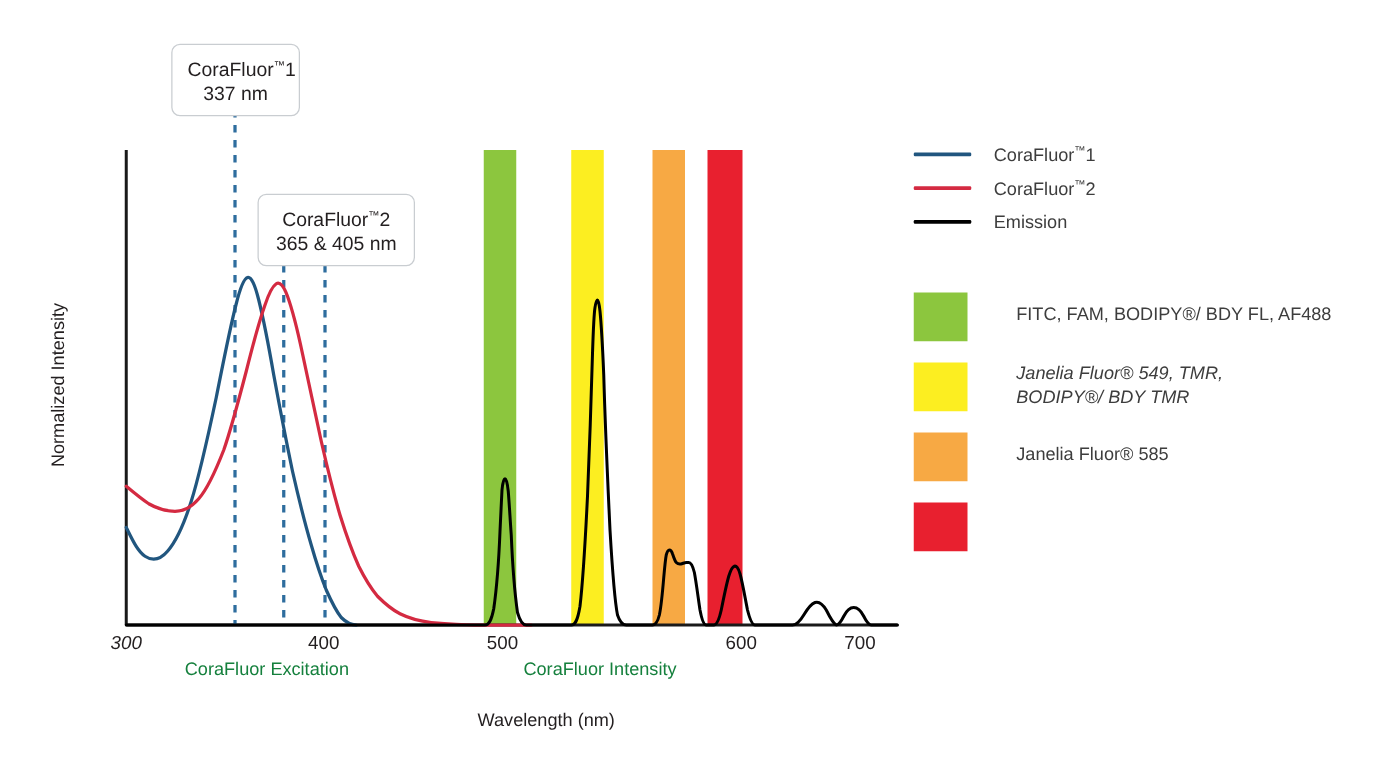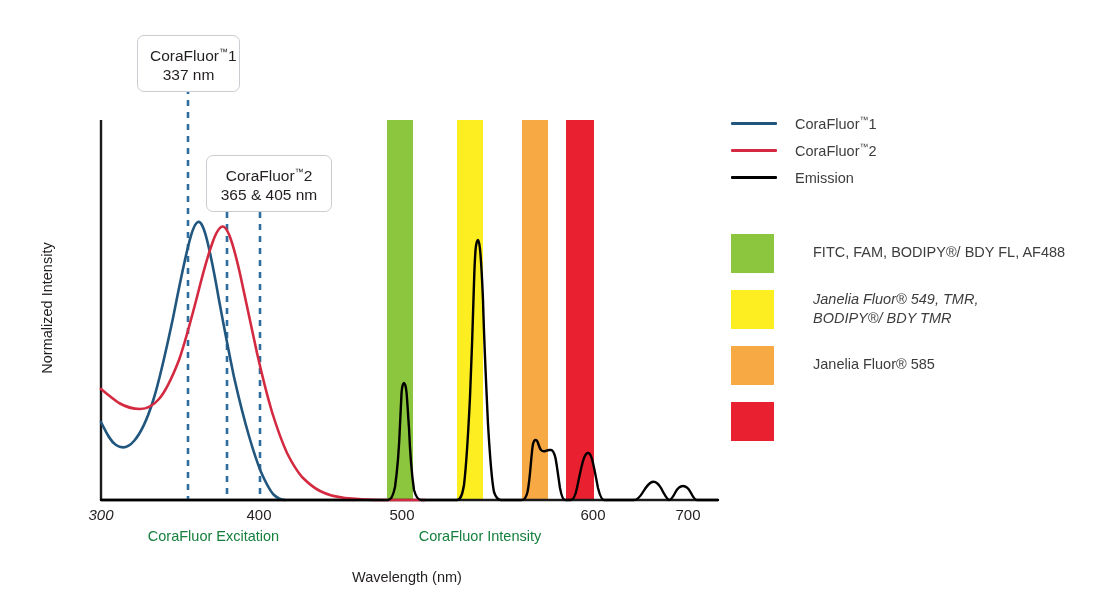--- a/index.html
+++ b/index.html
@@ -159,21 +159,21 @@
 
   <div class="tick-label" style="left:81px;top:506px;width:40px;font-style:italic;">300</div>
   <div class="tick-label" style="left:239px;top:506px;width:40px;">400</div>
   <div class="tick-label" style="left:382px;top:506px;width:40px;">500</div>
   <div class="tick-label" style="left:525px;top:506px;width:40px;margin-left:48px;">600</div>
   <div class="tick-label" style="left:668px;top:506px;width:40px;">700</div>
 
   <div class="seg-label" style="left:126px;top:528px;width:175px;">CoraFluor Excitation</div>
   <div class="seg-label" style="left:400px;top:528px;width:160px;">CoraFluor Intensity</div>
 
-  <div class="axis-title" style="left:352px;top:569px;width:170px;text-align:left;">Wavelength (nm)</div>
+  <div class="axis-title" style="left:352px;top:569px;width:170px;text-align:center;">Wavelength (nm)</div>
 
   <div id="legend">
     <div class="leg-row">
       <span class="leg-swatch" style="background:#21567f;"></span>
       <span class="leg-text"><span>CoraFluor</span><span class="sup">™</span><span>1</span></span>
     </div>
     <div class="leg-row">
       <span class="leg-swatch" style="background:#d42a41;"></span>
       <span class="leg-text"><span>CoraFluor</span><span class="sup">™</span><span>2</span></span>
     </div>

